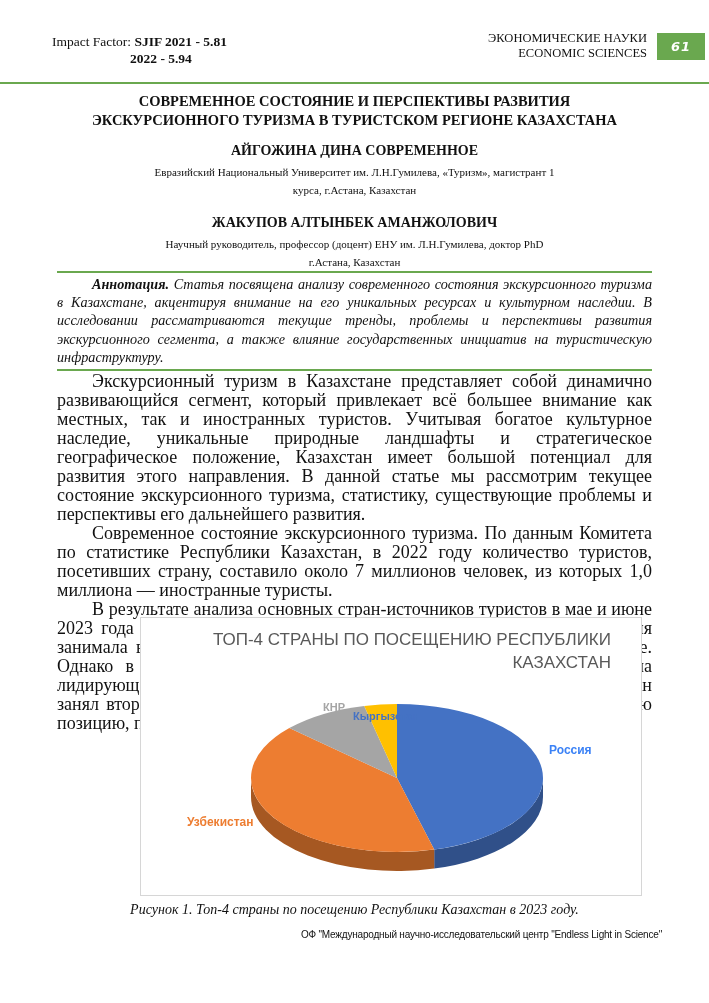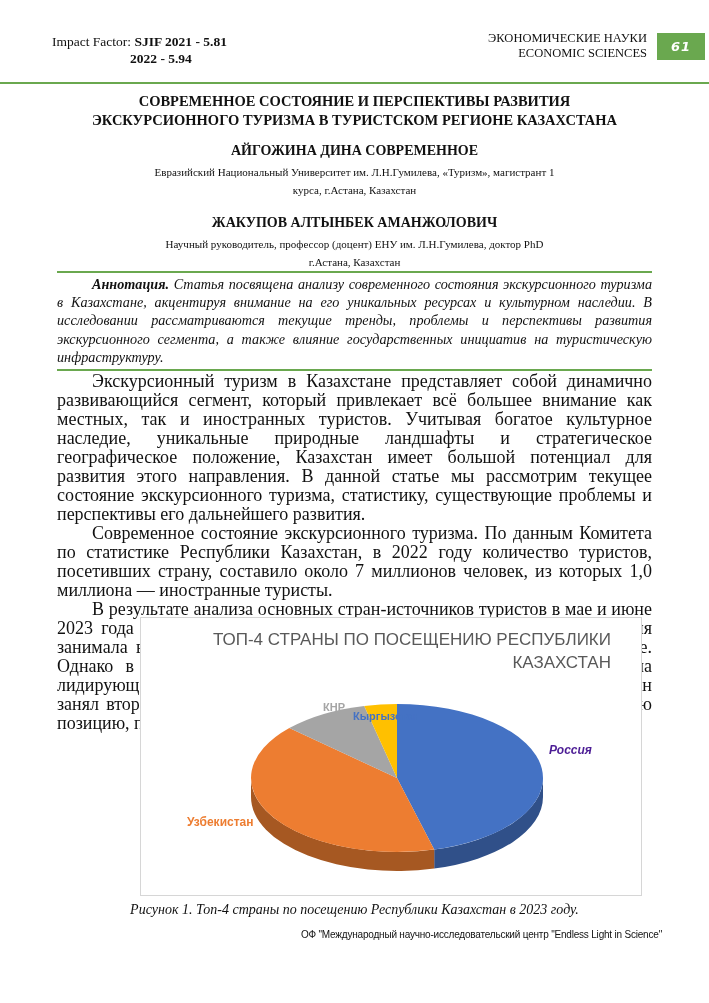--- a/index.html
+++ b/index.html
@@ -105,21 +105,21 @@
         <path d="M293.19652594977373 231.55811009442021 A146 74 0 0 1 110 160 L110 179 A146 74 0 0 0 293.19652594977373 250.55811009442021 Z" fill="rgb(166,88,34)"></path>
         <path d="M256 160 L256 86 A146 74 0 0 1 293.19652594977373 231.55811009442021 Z" fill="#4472C4"></path>
         <path d="M256 160 L293.19652594977373 231.55811009442021 A146 74 0 0 1 148.32308486570662 110.02537219904417 Z" fill="#ED7D31"></path>
         <path d="M256 160 L148.32308486570662 110.02537219904417 A146 74 0 0 1 223.2564689013903 87.8850114137933 Z" fill="#A5A5A5"></path>
         <path d="M256 160 L223.2564689013903 87.8850114137933 A146 74 0 0 1 255.99999999999997 86 Z" fill="#FFC000"></path>
       </svg>
     <div class="chart-title" style="color: rgb(89, 89, 89);">
       <span style="display:block">ТОП-4 СТРАНЫ ПО ПОСЕЩЕНИЮ РЕСПУБЛИКИ</span>
       <span style="display:block">КАЗАХСТАН</span>
     </div>
-    <div class="pie-label lbl-russia" style="color: #4c1d95; font-style: italic;">Россия</div>
+    <div class="pie-label lbl-russia" style="color: #3b82f6;">Россия</div>
     <div class="pie-label lbl-uzbek" style="color: rgb(237, 125, 49);">Узбекистан</div>
     <div class="pie-label sm lbl-knr" style="color: rgb(165, 165, 165);">КНР</div>
     <div class="pie-label sm lbl-kyrgyz" style="color: rgb(68, 114, 196);">Кыргызстан</div>
   </div>
 
   <div class="fig-caption">Рисунок 1. Топ-4 страны по посещению Республики Казахстан в 2023 году.</div>
   <div class="page-footer">ОФ "Международный научно-исследовательский центр "Endless Light in Science"</div>
 
 </div>
 

